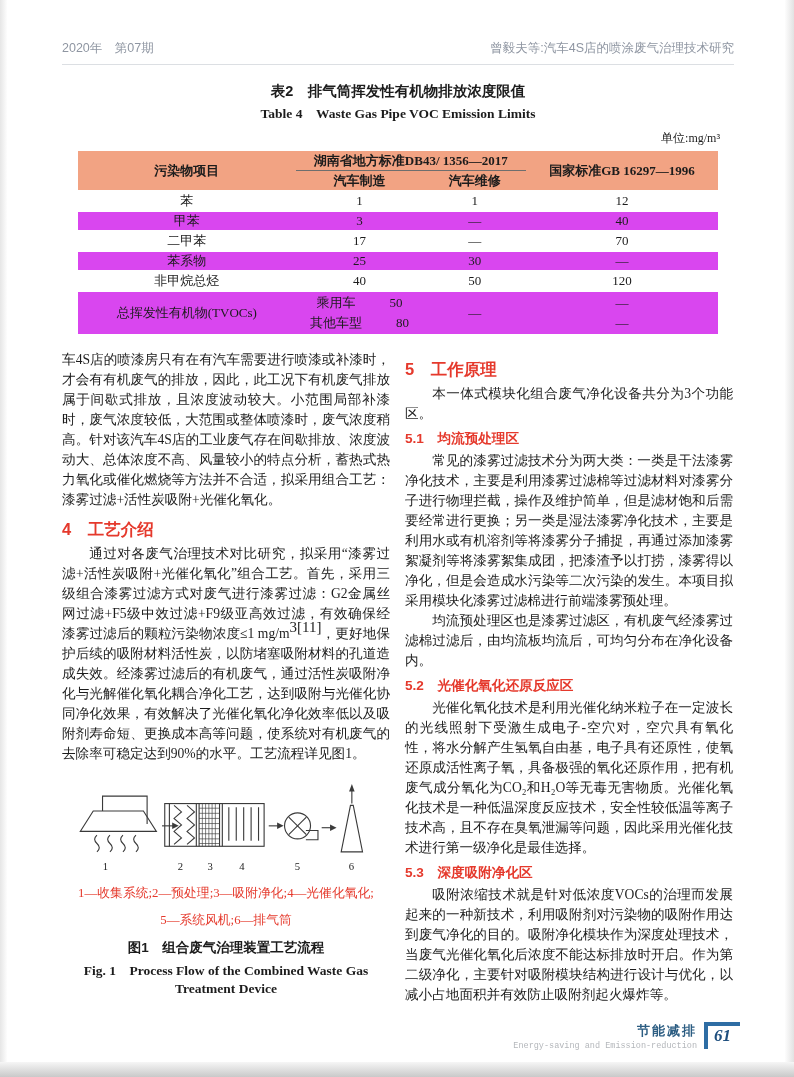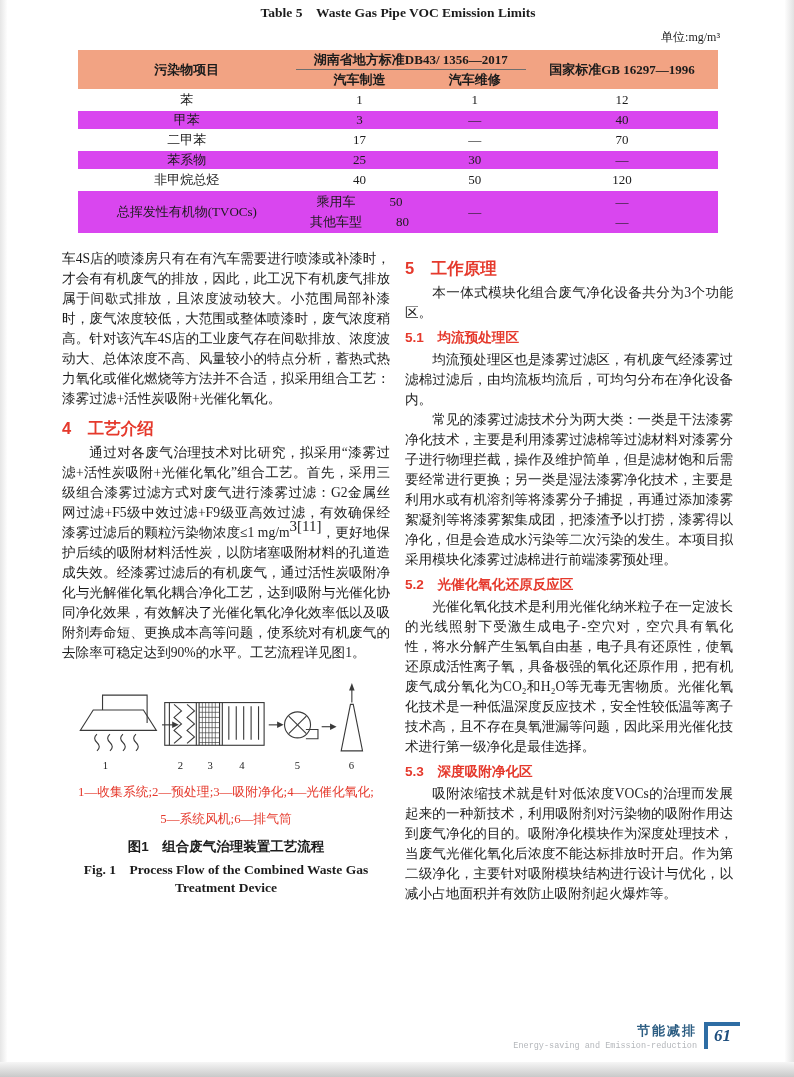--- a/index.html
+++ b/index.html
@@ -73,22 +73,27 @@
 </head>
 <body>
 
 <div class="sheet">
   <div class="edge-left"></div>
   <div class="edge-right"></div>
   <div class="edge-bottom"></div>
 
   <div class="content">
 
-
-    <div class="tbl-title-en">Table 5　Waste Gas Pipe VOC Emission Limits</div>
+    <div class="page-header">
+      <span>2020年　第07期</span>
+      <span>曾毅夫等:汽车4S店的喷涂废气治理技术研究</span>
+    </div>
+
+    <div class="tbl-title-zh">表2　排气筒挥发性有机物排放浓度限值</div>
+    <div class="tbl-title-en">Table 4　Waste Gas Pipe VOC Emission Limits</div>
     <div class="unit-line">单位:mg/m³</div>
 
     <table class="voc">
       <colgroup>
         <col style="width:34%">
           <col style="width:20%">
           <col style="width:16%">
           <col style="width:30%">
       </colgroup>
       <tbody>
@@ -228,22 +233,22 @@
           <p class="legend">5—系统风机;6—排气筒</p>
           <div class="caption-zh">图1　组合废气治理装置工艺流程</div>
           <div class="caption-en">Fig. 1　Process Flow of the Combined Waste Gas Treatment Device</div>
         </div>
       </div>
 
       <div class="col">
         <div class="sec-heading">5　工作原理</div>
         <p class="para indent">本一体式模块化组合废气净化设备共分为3个功能区。</p>
         <div class="sub-heading">5.1　均流预处理区</div>
+        <p class="para indent">常见的漆雾过滤技术分为两大类：一类是干法漆雾净化技术，主要是利用漆雾过滤棉等过滤材料对漆雾分子进行物理拦截，操作及维护简单，但是滤材饱和后需要经常进行更换；另一类是湿法漆雾净化技术，主要是利用水或有机溶剂等将漆雾分子捕捉，再通过添加漆雾絮凝剂等将漆雾絮集成团，把漆渣予以打捞，漆雾得以净化，但是会造成水污染等二次污染的发生。本项目拟采用模块化漆雾过滤棉进行前端漆雾预处理。</p>
         <p class="para indent">均流预处理区也是漆雾过滤区，有机废气经漆雾过滤棉过滤后，由均流板均流后，可均匀分布在净化设备内。</p>
-        <p class="para indent">常见的漆雾过滤技术分为两大类：一类是干法漆雾净化技术，主要是利用漆雾过滤棉等过滤材料对漆雾分子进行物理拦截，操作及维护简单，但是滤材饱和后需要经常进行更换；另一类是湿法漆雾净化技术，主要是利用水或有机溶剂等将漆雾分子捕捉，再通过添加漆雾絮凝剂等将漆雾絮集成团，把漆渣予以打捞，漆雾得以净化，但是会造成水污染等二次污染的发生。本项目拟采用模块化漆雾过滤棉进行前端漆雾预处理。</p>
         <div class="sub-heading">5.2　光催化氧化还原反应区</div>
         <p class="para indent">光催化氧化技术是利用光催化纳米粒子在一定波长的光线照射下受激生成电子-空穴对，空穴具有氧化性，将水分解产生氢氧自由基，电子具有还原性，使氧还原成活性离子氧，具备极强的氧化还原作用，把有机废气成分氧化为CO₂和H₂O等无毒无害物质。光催化氧化技术是一种低温深度反应技术，安全性较低温等离子技术高，且不存在臭氧泄漏等问题，因此采用光催化技术进行第一级净化是最佳选择。</p>
         <div class="sub-heading">5.3　深度吸附净化区</div>
         <p class="para indent">吸附浓缩技术就是针对低浓度VOCs的治理而发展起来的一种新技术，利用吸附剂对污染物的吸附作用达到废气净化的目的。吸附净化模块作为深度处理技术，当废气光催化氧化后浓度不能达标排放时开启。作为第二级净化，主要针对吸附模块结构进行设计与优化，以减小占地面积并有效防止吸附剂起火爆炸等。</p>
       </div>
 
     </div>
   </div>
 
   <div class="page-footer">

